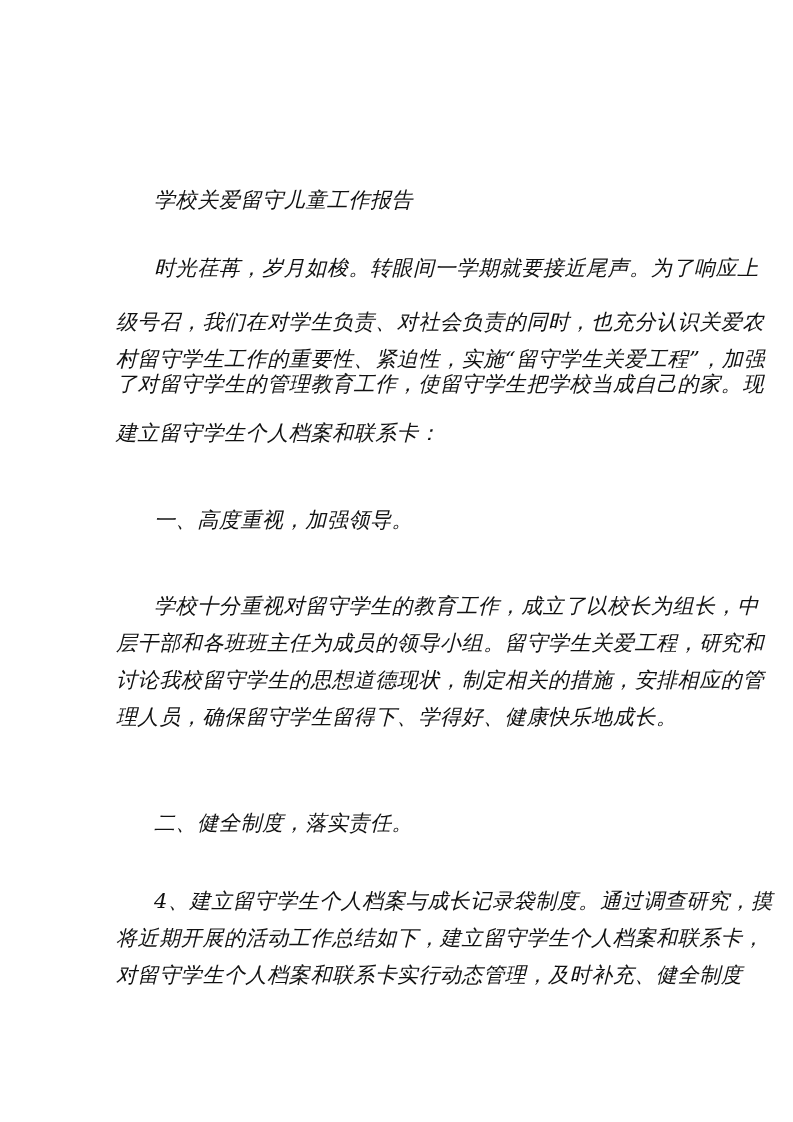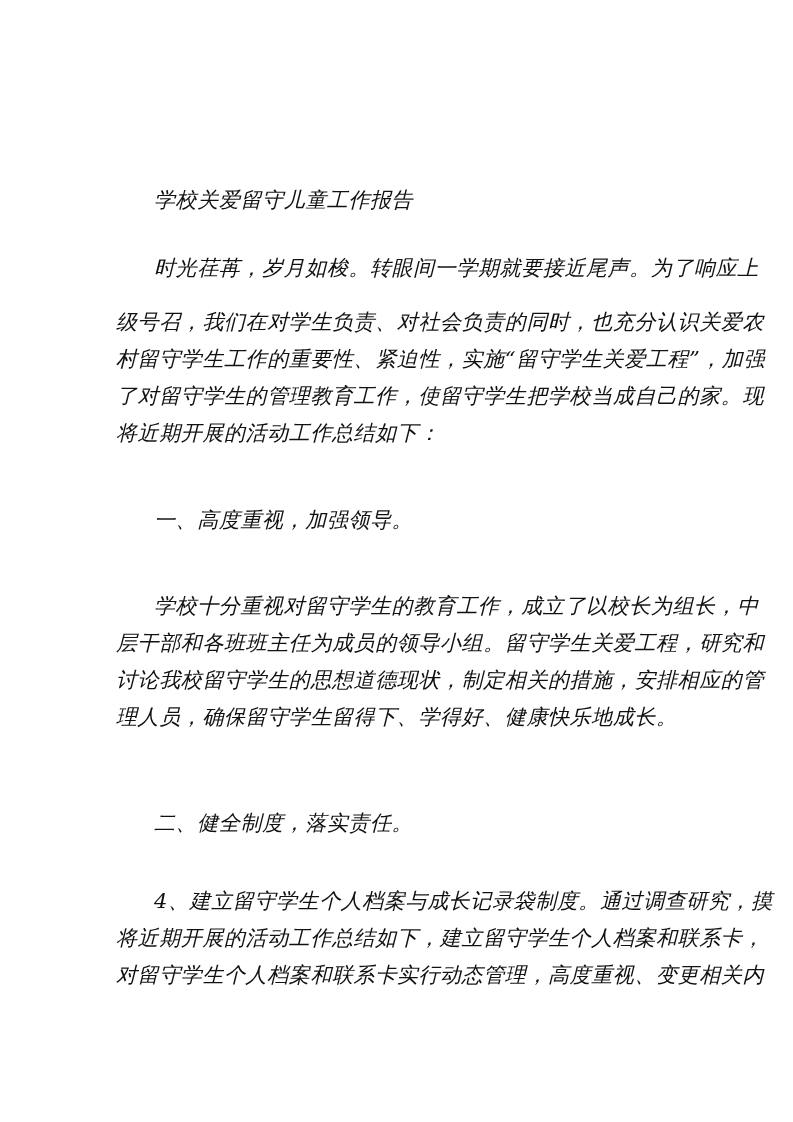--- a/index.html
+++ b/index.html
@@ -12,33 +12,33 @@
 </head>
 <body>
 
 <div class="page">
   <div class="line indent" style="top:188px">学校关爱留守儿童工作报告</div>
 
   <div>
     <div class="line indent" style="top:256px">时光荏苒，岁月如梭。转眼间一学期就要接近尾声。为了响应上</div>
     <div class="line" style="top:310px">级号召，我们在对学生负责、对社会负责的同时，也充分认识关爱农</div>
     <div class="line" style="top:347px">村留守学生工作的重要性、紧迫性，实施“留守学生关爱工程”，加强</div>
-    <div class="line" style="top:384px">了对留守学生的管理教育工作，使留守学生把学校当成自己的家。现</div>
-    <div class="line" style="top:421px">将近期开展的活动工作总结如下：</div>
+    <div class="line" style="top:372px">了对留守学生的管理教育工作，使留守学生把学校当成自己的家。现</div>
+    <div class="line" style="top:421px">建立留守学生个人档案和联系卡：</div>
   </div>
 
   <div class="line indent" style="top:508px">一、高度重视，加强领导。</div>
 
   <div>
     <div class="line indent" style="top:594px">学校十分重视对留守学生的教育工作，成立了以校长为组长，中</div>
     <div class="line" style="top:631px">层干部和各班班主任为成员的领导小组。留守学生关爱工程，研究和</div>
     <div class="line" style="top:668px">讨论我校留守学生的思想道德现状，制定相关的措施，安排相应的管</div>
     <div class="line" style="top:705px">理人员，确保留守学生留得下、学得好、健康快乐地成长。</div>
   </div>
 
   <div class="line indent" style="top:811px">二、健全制度，落实责任。</div>
 
   <div>
     <div class="line indent" style="top:889px">4、建立留守学生个人档案与成长记录袋制度。通过调查研究，摸</div>
     <div class="line" style="top:926px">将近期开展的活动工作总结如下，建立留守学生个人档案和联系卡，</div>
-    <div class="line" style="top:963px">对留守学生个人档案和联系卡实行动态管理，高度重视、变更相关内</div>
+    <div class="line" style="top:963px">对留守学生个人档案和联系卡实行动态管理，及时补充、健全制度</div>
   </div>
 </div>
 
 </body></html>

